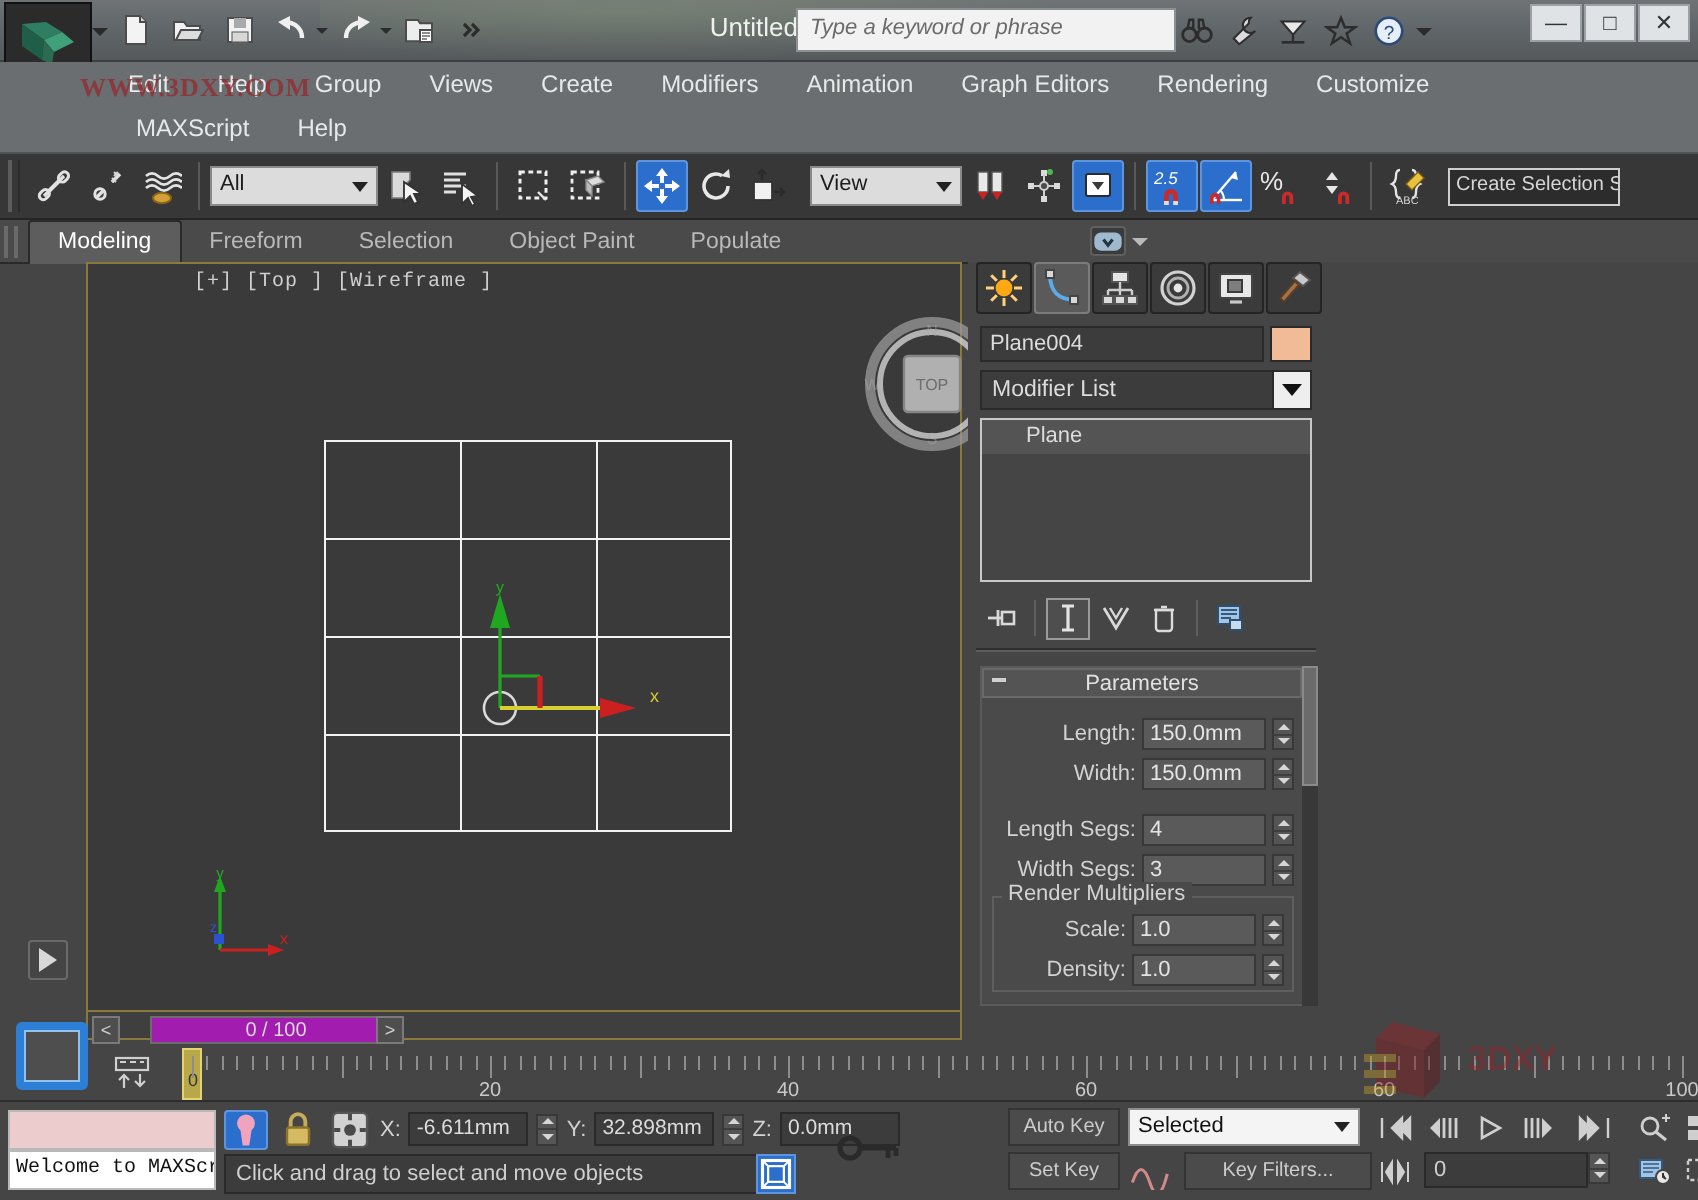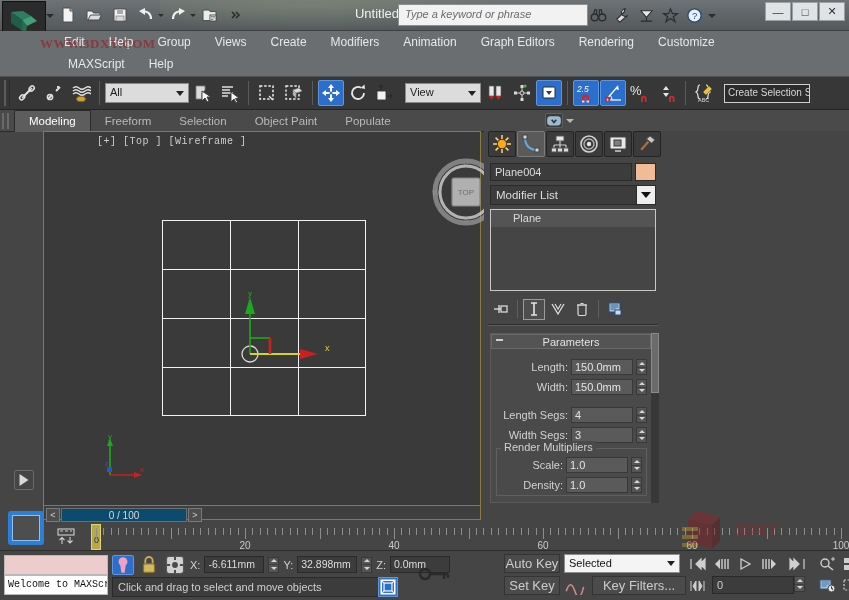--- a/index.html
+++ b/index.html
@@ -210,21 +210,21 @@
   #cp-scroll { position:absolute; right:1px; top:202px; width:8px; height:170px; background:#383838; }
   #cp-scroll .thumb { position:absolute; left:0; top:0; width:8px; height:60px; background:#6b6b6b; border:1px solid #8a8a8a;}
 
   
   #timewrap { left:0; top:506px; width:849px; height:44px; background:#454545; }
   #vp-minbar { position:absolute; left:43px; top:0; width:438px; height:14px; background:#3f3f3f; border:1px solid #8a7a3e; border-top:none;}
   #leftbtn { position:absolute; left:14px; top:-36px; width:20px; height:20px; background:#454545; border:1px solid #6a6a6a; border-radius:2px; display:flex;align-items:center;justify-content:center;}
   #matball { position:absolute; left:8px; top:5px; width:36px; height:34px; background:#2d7fd6; border-radius:3px; display:flex;align-items:center;justify-content:center;}
   #matball .inner{ width:28px;height:26px;background:#4e4e4e;border:1px solid #8fc0ee;}
   #tl-prev { position:absolute; left:46px; top:2px; width:14px; height:14px; background:#4e4e4e; border:1px solid #7a7a7a; font-size:9px; text-align:center; line-height:13px; color:#d0d0d0;}
-  #tl-field { position:absolute; left:61px; top:2px; width:126px; height:14px; background:#0c4a6e; border:1px solid #6d6d6d; color:#d8d8d8; font-size:10px; text-align:center; line-height:13px;}
+  #tl-field { position:absolute; left:75px; top:2px; width:126px; height:14px; background:#a21caf; border:1px solid #6d6d6d; color:#d8d8d8; font-size:10px; text-align:center; line-height:13px;}
   #tl-next { position:absolute; left:188px; top:2px; width:14px; height:14px; background:#4e4e4e; border:1px solid #7a7a7a; font-size:9px; text-align:center; line-height:13px; color:#d0d0d0;}
   #tl-keymode { position:absolute; left:55px; top:21px; width:22px; height:18px; display:flex;align-items:center;justify-content:center;}
   #ruler { position:absolute; left:88px; top:18px; width:760px; height:26px; }
   #ruler .tk { position:absolute; top:4px; width:1px; background:#8d8d8d; }
   #ruler .lbl { position:absolute; top:16px; font-size:10px; color:#c9c9c9; transform:translateX(-50%); }
   #timeslider { position:absolute; left:0px; top:0px; width:10px; height:26px; background:#b9a84a; border:1px solid #e3d46f;}
   #timeslider span{ position:absolute; left:2px; top:10px; font-size:9px; color:#333;}
 
   
   #statuswrap { left:0; top:550px; width:849px; height:50px; background:#454545; border-top:1px solid #2d2d2d;}
@@ -234,21 +234,21 @@
         font-family:"Liberation Mono", monospace; padding:3px 0 0 3px; overflow:hidden; white-space:nowrap;}
   #sb-coordbar { position:absolute; left:112px; top:3px; height:21px; display:flex; align-items:center; gap:4px;}
   .sb-icon { width:22px;height:20px; display:flex;align-items:center;justify-content:center; }
   .sb-icon.on { background:#2b6ecb; border:1px solid #5f95dd; border-radius:2px;}
   .coordlabel { font-size:11px; color:#d2d2d2; }
   .coordfield { width:60px;height:17px; background:#3c3c3c; border:1px solid #2a2a2a; color:#dcdcdc; font-size:10.5px; padding:1px 0 0 3px;}
   #sb-prompt { position:absolute; left:112px; top:26px; width:270px; height:20px; background:#3c3c3c; border:1px solid #2a2a2a; color:#cfcfcf; font-size:11px; padding:3px 0 0 5px; overflow:hidden;white-space:nowrap;}
   #sb-lockbtn { position:absolute; left:378px; top:26px; width:20px; height:20px; background:#2b6ecb; border:1px solid #5f95dd; display:flex;align-items:center;justify-content:center;}
   #keyarea { position:absolute; left:410px; top:0; width:439px; height:50px; }
   #keyicon { position:absolute; left:8px; top:13px; width:32px; height:20px; }
-  .keybtn { position:absolute; background:#4b4b4b; border:1px solid #343434; color:#cccccc; font-size:13px; text-align:center;}
+  .keybtn { position:absolute; background:#4b4b4b; border:1px solid #343434; color:#cccccc; font-size:10px; text-align:center;}
   #autokey { left:94px; top:3px; width:56px; height:19px; line-height:18px; }
   #setkey  { left:94px; top:25px; width:56px; height:19px; line-height:18px; }
   #seldrop { position:absolute; left:154px; top:3px; width:116px; height:19px; background:#f4f4f4; border:1px solid #8d8d8d; color:#111; font-size:11px; padding:2px 0 0 4px; }
   #seldrop .cb-ar{ position:absolute; right:4px; top:6px; width:0;height:0;border-left:4px solid transparent;border-right:4px solid transparent;border-top:5px solid #222;}
   #keyfilters { left:182px; top:25px; width:94px; height:19px; line-height:18px;}
   #keytoggle { position:absolute; left:154px; top:25px; width:24px; height:19px; display:flex;align-items:center;justify-content:center;}
   #playrow { position:absolute; left:276px; top:3px; display:flex; align-items:center; gap:2px;}
   #playrow2 { position:absolute; left:276px; top:25px; display:flex; align-items:center; gap:2px;}
   .nbtn { width:22px;height:19px; display:flex;align-items:center;justify-content:center;}
   .nbtn svg{width:17px;height:14px;}

